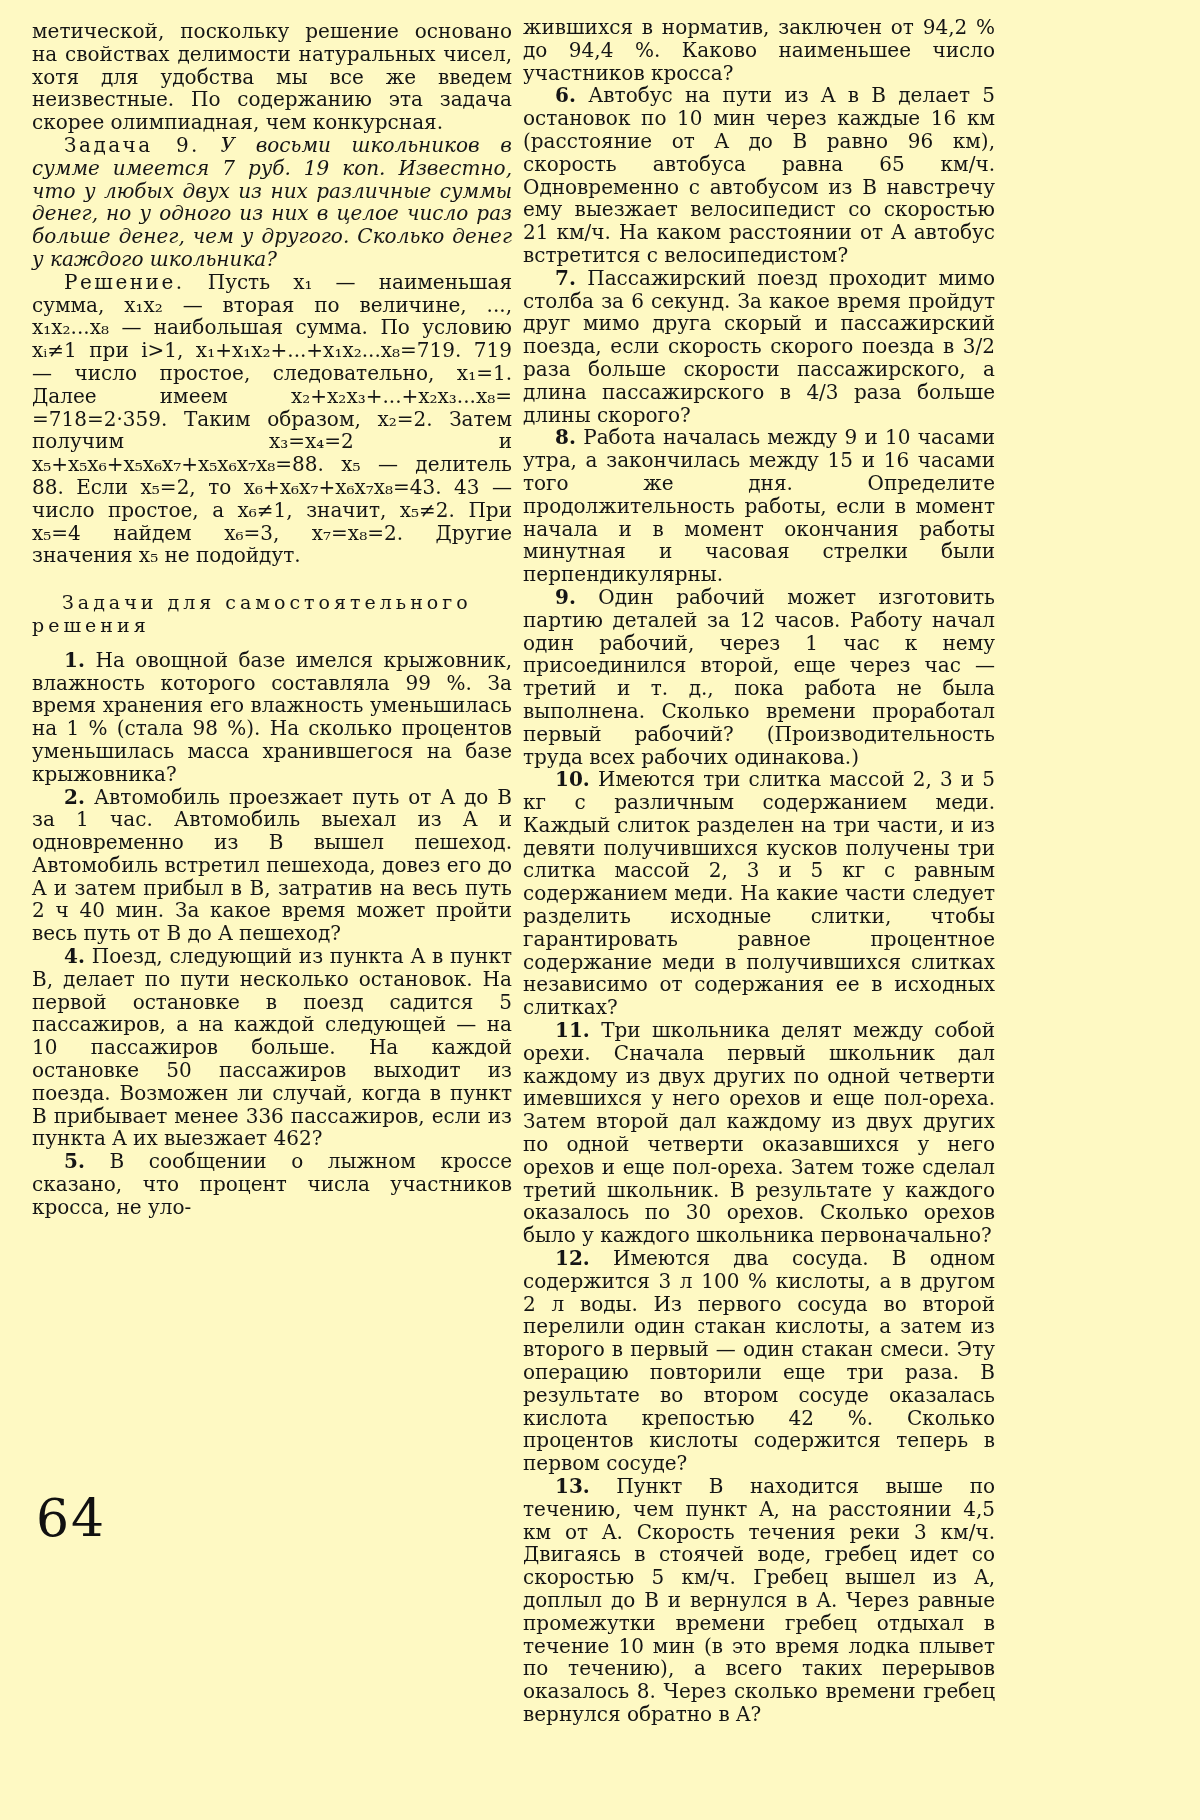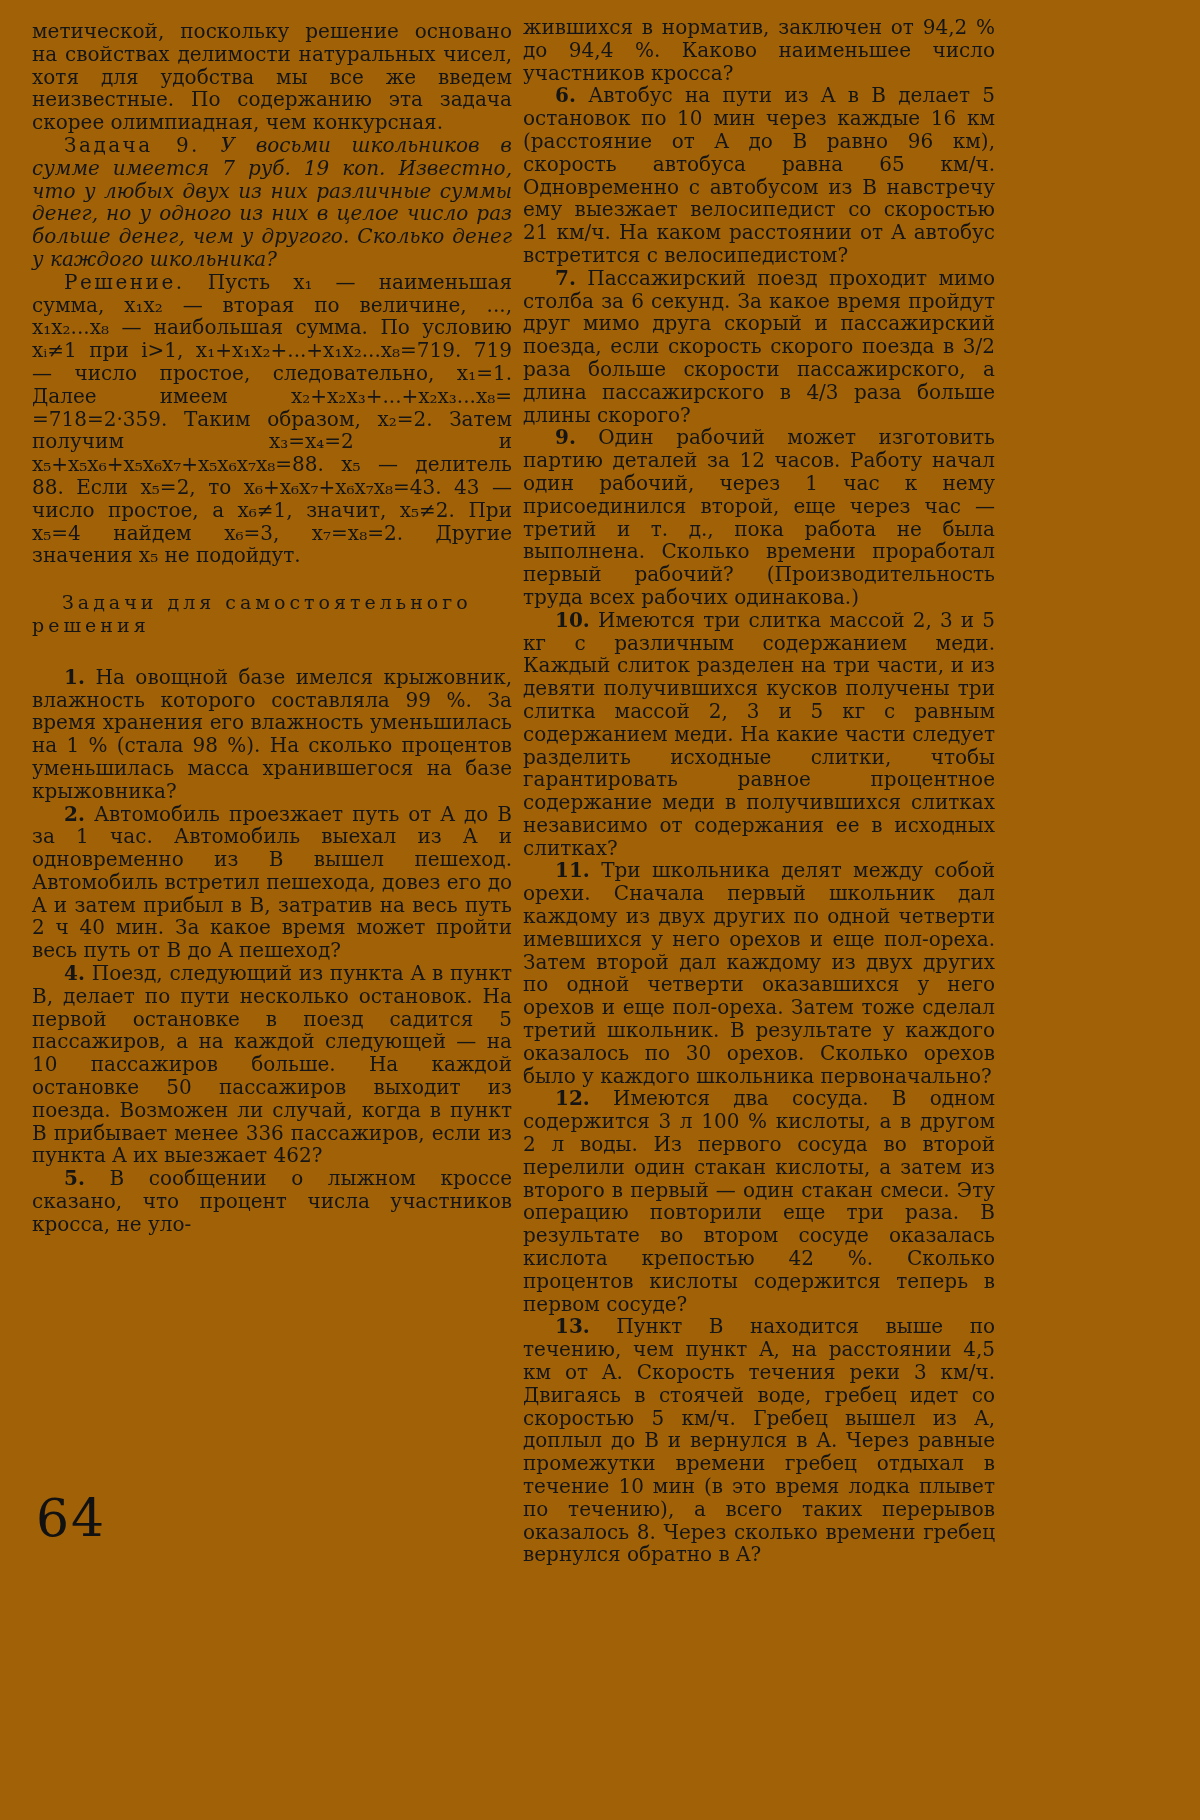--- a/index.html
+++ b/index.html
@@ -1,40 +1,40 @@
 <!DOCTYPE html>
 <html><head>
 <meta charset="utf-8">
 <style>
   html,body { margin:0; padding:0; }
   body { background:#e8e6e0; }
   .sheet {
     position:relative;
     width:1200px; height:1820px;
-    background:#a16207;
+    background:#fef9c3;
     font-family:"DejaVu Serif","DejaVu Sans",serif;
     color:#151515;
     overflow:hidden;
   }
   .col { position:absolute; top:20px; }
   .col-left  { left:32px;  width:480px; }
   .col-right { left:523px; width:472px; top:16px; }
   p.body {
     margin:0;
     font-size:20px;
     line-height:1.14;
     text-align:justify;
     text-indent:32px;
   }
   p.first { text-indent:0; }
   .spaced { letter-spacing:2.5px; }
   .ital   { font-style:italic; }
   .task-par .ital { font-style:italic; }
   p.section-heading {
-    margin:24px 0 29px 0;
+    margin:24px 0 12px 0;
     font-size:19px;
     line-height:1.2;
     letter-spacing:4px;
     text-indent:30px;
     text-align:left;
   }
   p.prob b.num { font-weight:bold; }
   .page-num {
     position:absolute;
     left:36px; top:1488px;
@@ -91,20 +91,24 @@
 
     <p class="body prob">
       <b class="num">6.</b>
       <span>Автобус на пути из A в B делает 5 остановок по 10 мин через каждые 16 км (расстояние от A до B равно 96 км), скорость автобуса равна 65 км/ч. Одновременно с автобусом из B навстречу ему выезжает велосипедист со скоростью 21 км/ч. На каком расстоянии от A автобус встретится с велосипедистом?</span>
     </p>
     <p class="body prob">
       <b class="num">7.</b>
       <span>Пассажирский поезд проходит мимо столба за 6 секунд. За какое время пройдут друг мимо друга скорый и пассажирский поезда, если скорость скорого поезда в 3/2 раза больше скорости пассажирского, а длина пассажирского в 4/3 раза больше длины скорого?</span>
     </p>
     <p class="body prob">
+      <b class="num">8.</b>
+      <span>Работа началась между 9 и 10 часами утра, а закончилась между 15 и 16 часами того же дня. Определите продолжительность работы, если в момент начала и в момент окончания работы минутная и часовая стрелки были перпендикулярны.</span>
+    </p>
+    <p class="body prob">
       <b class="num">9.</b>
       <span>Один рабочий может изготовить партию деталей за 12 часов. Работу начал один рабочий, через 1 час к нему присоединился второй, еще через час — третий и т. д., пока работа не была выполнена. Сколько времени проработал первый рабочий? (Производительность труда всех рабочих одинакова.)</span>
     </p>
     <p class="body prob">
       <b class="num">10.</b>
       <span>Имеются три слитка массой 2, 3 и 5 кг с различным содержанием меди. Каждый слиток разделен на три части, и из девяти получившихся кусков получены три слитка массой 2, 3 и 5 кг с равным содержанием меди. На какие части следует разделить исходные слитки, чтобы гарантировать равное процентное содержание меди в получившихся слитках независимо от содержания ее в исходных слитках?</span>
     </p>
     <p class="body prob">
       <b class="num">11.</b>
       <span>Три школьника делят между собой орехи. Сначала первый школьник дал каждому из двух других по одной четверти имевшихся у него орехов и еще пол-ореха. Затем второй дал каждому из двух других по одной четверти оказавшихся у него орехов и еще пол-ореха. Затем тоже сделал третий школьник. В результате у каждого оказалось по 30 орехов. Сколько орехов было у каждого школьника первоначально?</span>

